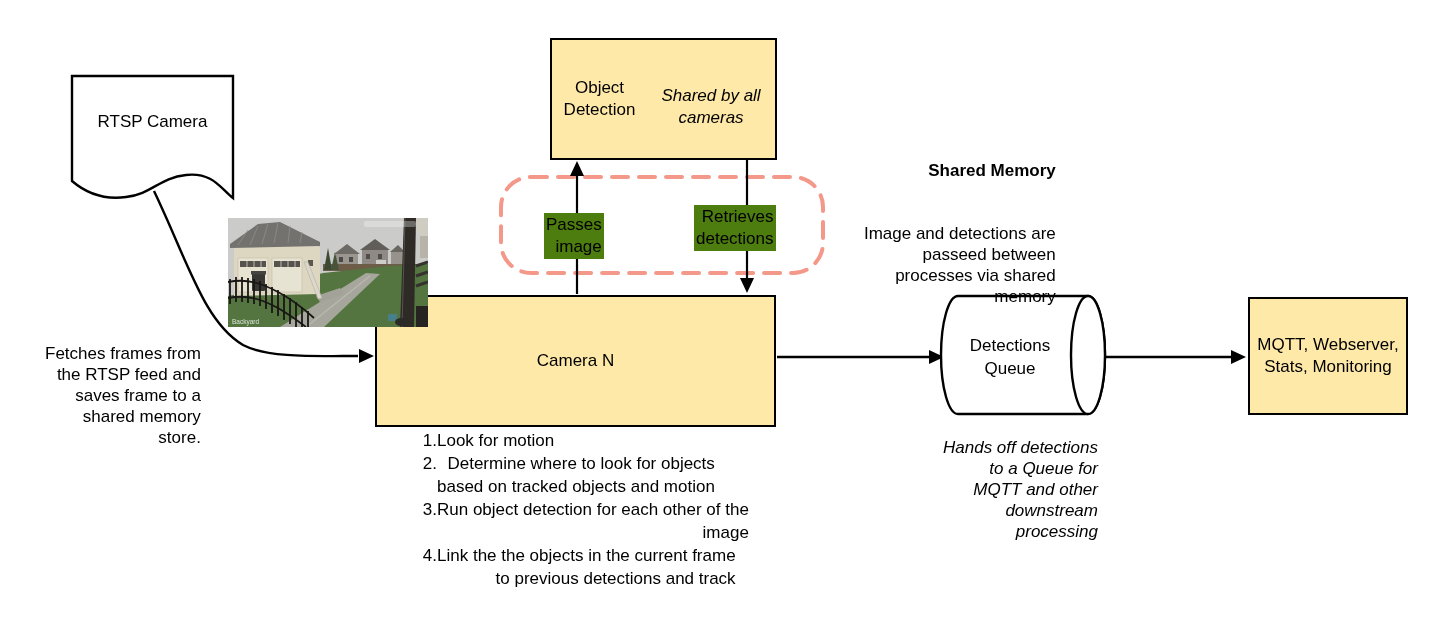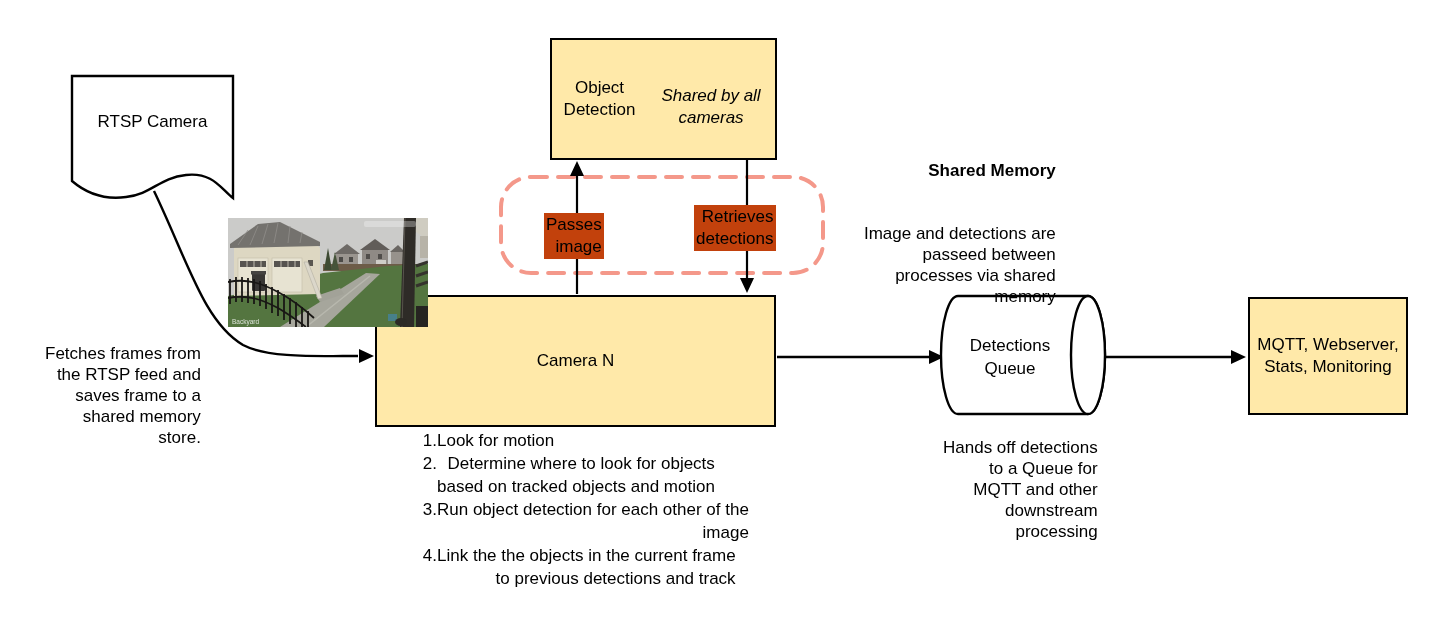--- a/index.html
+++ b/index.html
@@ -9,21 +9,21 @@
   }
   .abs{position:absolute;text-align:right;}
   .note{font-size:17px;line-height:21px;white-space:pre;z-index:3;}
   .box{
     background:#ffe9a9;border:2px solid #000;box-sizing:border-box;
     display:flex;flex-direction:row;align-items:center;justify-content:center;
     text-align:center;font-size:17px;line-height:22px;z-index:2;
   }
   .box .multiline{white-space:pre;}
   .online-label{
-    background:#c2410c;font-size:17px;line-height:22px;white-space:pre;z-index:3;padding:1px 2px;
+    background:#4d7c0f;font-size:17px;line-height:22px;white-space:pre;z-index:3;padding:1px 2px;
   }
   #overlay{position:absolute;left:0;top:0;z-index:1;}
   #steps{z-index:3;font-size:17px;line-height:23px;}
   .step-row{display:flex;}
   .step-num{width:52px;flex:0 0 52px;}
   .step-text{white-space:pre;}
   #snapshot{z-index:3;line-height:0;}
   #dq-label{font-size:17px;line-height:23px;text-align:center;white-space:pre;z-index:3;}
   .bold{font-weight:bold;}
   .italic{font-style:italic;margin-top:16px;}
@@ -196,21 +196,21 @@
     </div>
     <div class="step-row">
       <div class="step-num">4.</div>
       <div class="step-text">Link the the objects in the current frame
 to previous detections and track</div>
     </div>
   </div>
 
   <div id="dq-label" class="abs" style="left:950px;top:334px;width:120px;">Detections
 Queue</div>
-  <div class="abs note" style="left:943px;top:437px;">Hands off detections
+  <div class="abs note" style="left:943px;top:437px;font-style:italic;">Hands off detections
 to a Queue for
 MQTT and other
 downstream
 processing</div>
 
   <div class="abs box" style="left:1248px;top:297px;width:160px;height:118px;">
     <div class="multiline">MQTT, Webserver,
 Stats, Monitoring</div>
   </div>
 

